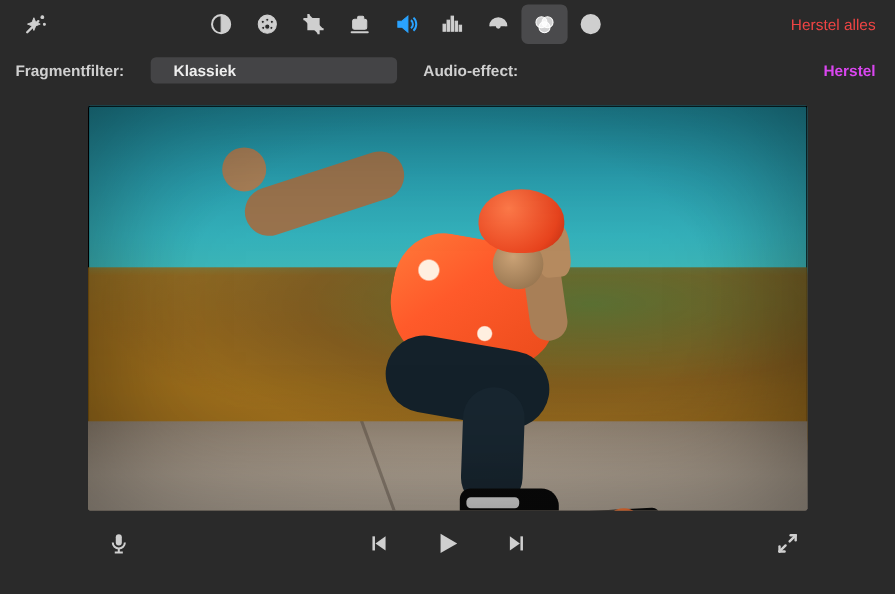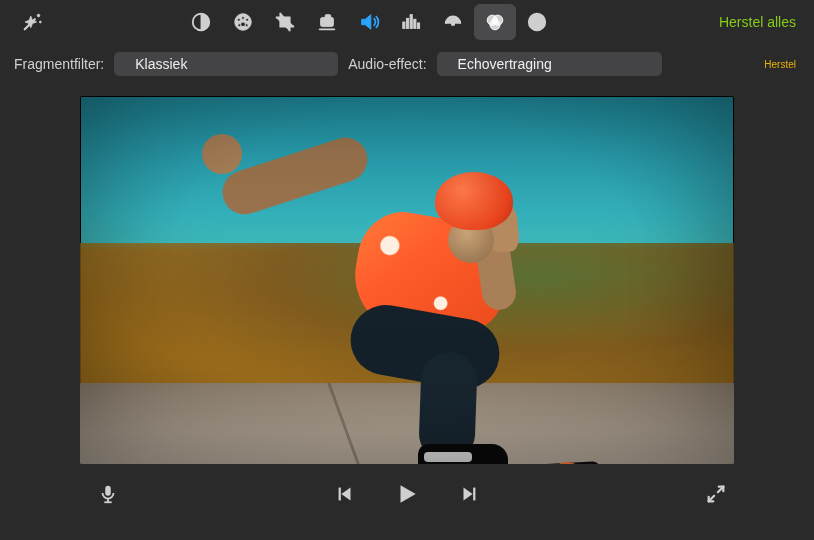--- a/index.html
+++ b/index.html
@@ -35,54 +35,55 @@
     color: #cfcfcf;
   }
   .tool-btn.selected {
     background: #4a4a4c;
     color: #fff;
   }
   .tool-btn svg { width: 22px; height: 22px; fill: currentColor; stroke: currentColor; }
   .toolbar .right {
     margin-left: auto;
     font-size: 14px;
-    color: #84cc16;
+    color: #ef4444;
     cursor: pointer;
     padding: 4px 6px;
   }
 
   .filterbar {
     display: flex;
     align-items: center;
     height: 40px;
     padding: 0 14px;
-    gap: 10px;
+    gap: 24px;
     font-size: 14px;
+    font-weight: bold;
   }
   .filterbar .label { color: #d0d0d0; white-space: nowrap; }
   .dropdown {
     background: #444446;
     border-radius: 5px;
     height: 24px;
     display: flex;
     align-items: center;
     padding: 0 21px;
     color: #eeeeee;
     font-size: 14px;
     cursor: pointer;
     text-align: left;
   }
   .d1 { flex: 0 0 224px; }
   .d2 { flex: 0 0 225px; }
   .filterbar .reset {
     margin-left: auto;
-    color: #eab308;
+    color: #d946ef;
     cursor: pointer;
     padding: 2px 4px;
-    font-size: 10px;
+    font-size: 14px;
   }
   .preview-wrap {
     padding: 12px 80px 0 80px;
   }
   .preview {
     width: 654px;
     height: 368px;
     border-radius: 2px;
     overflow: hidden;
     position: relative;
@@ -263,21 +264,20 @@
         </svg>
     </div>
   </div>
   <div class="right">Herstel alles</div>
 </div>
 
 <div class="filterbar">
   <span class="label">Fragmentfilter:</span>
   <div class="dropdown d1">Klassiek</div>
   <span class="label">Audio-effect:</span>
-  <div class="dropdown d2">Echovertraging</div>
   <div class="reset">Herstel</div>
 </div>
 
 <div class="preview-wrap">
   <div class="preview">
     <div class="hill"></div>
     <div class="road"></div>
     <div class="crack"></div>
     <div class="skater">
       <div class="arm-back"></div>

